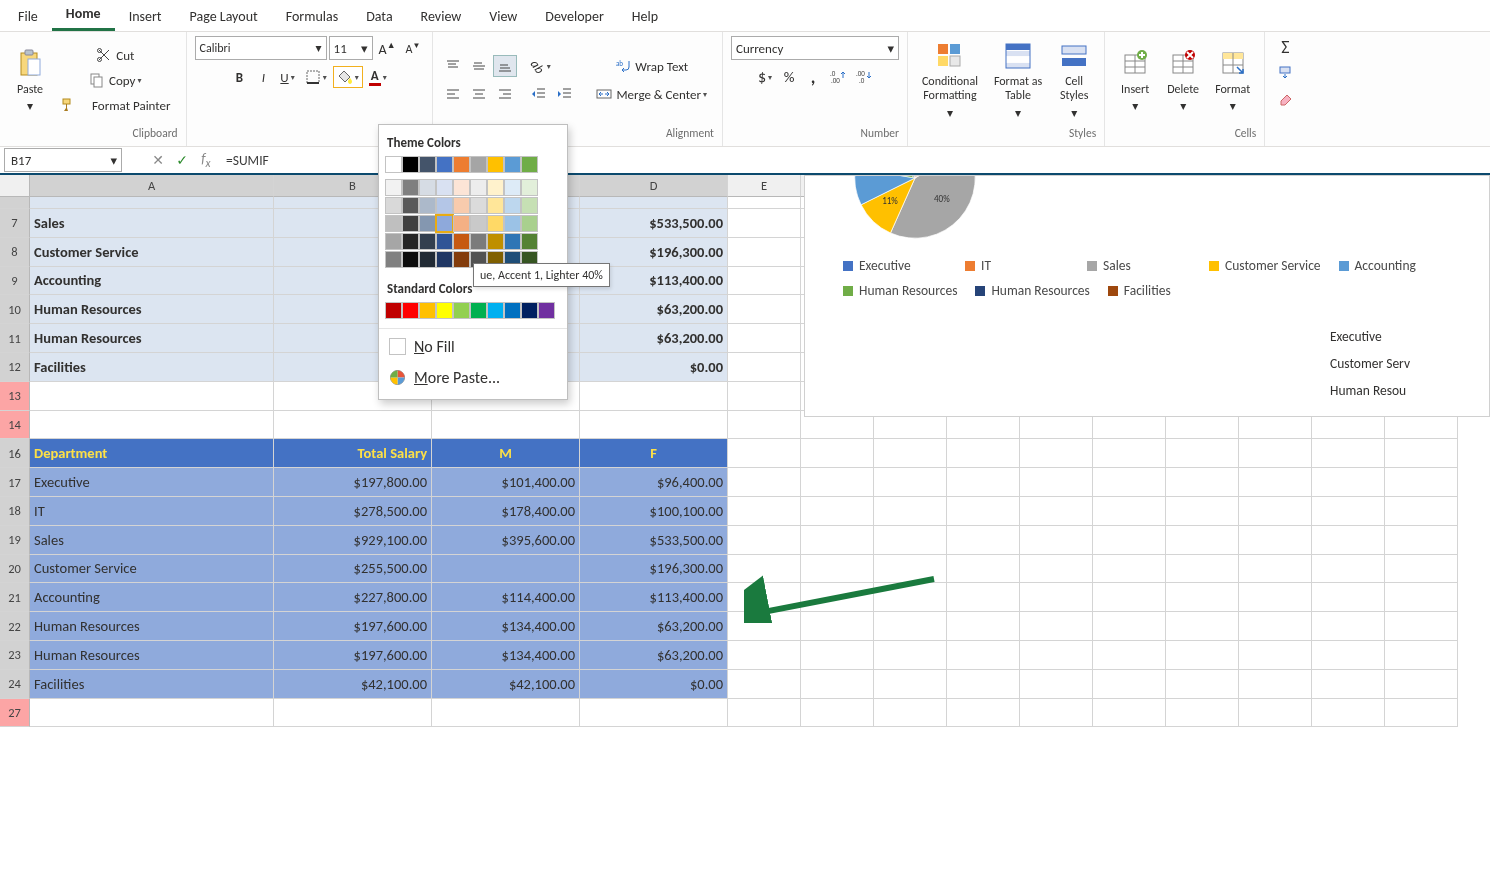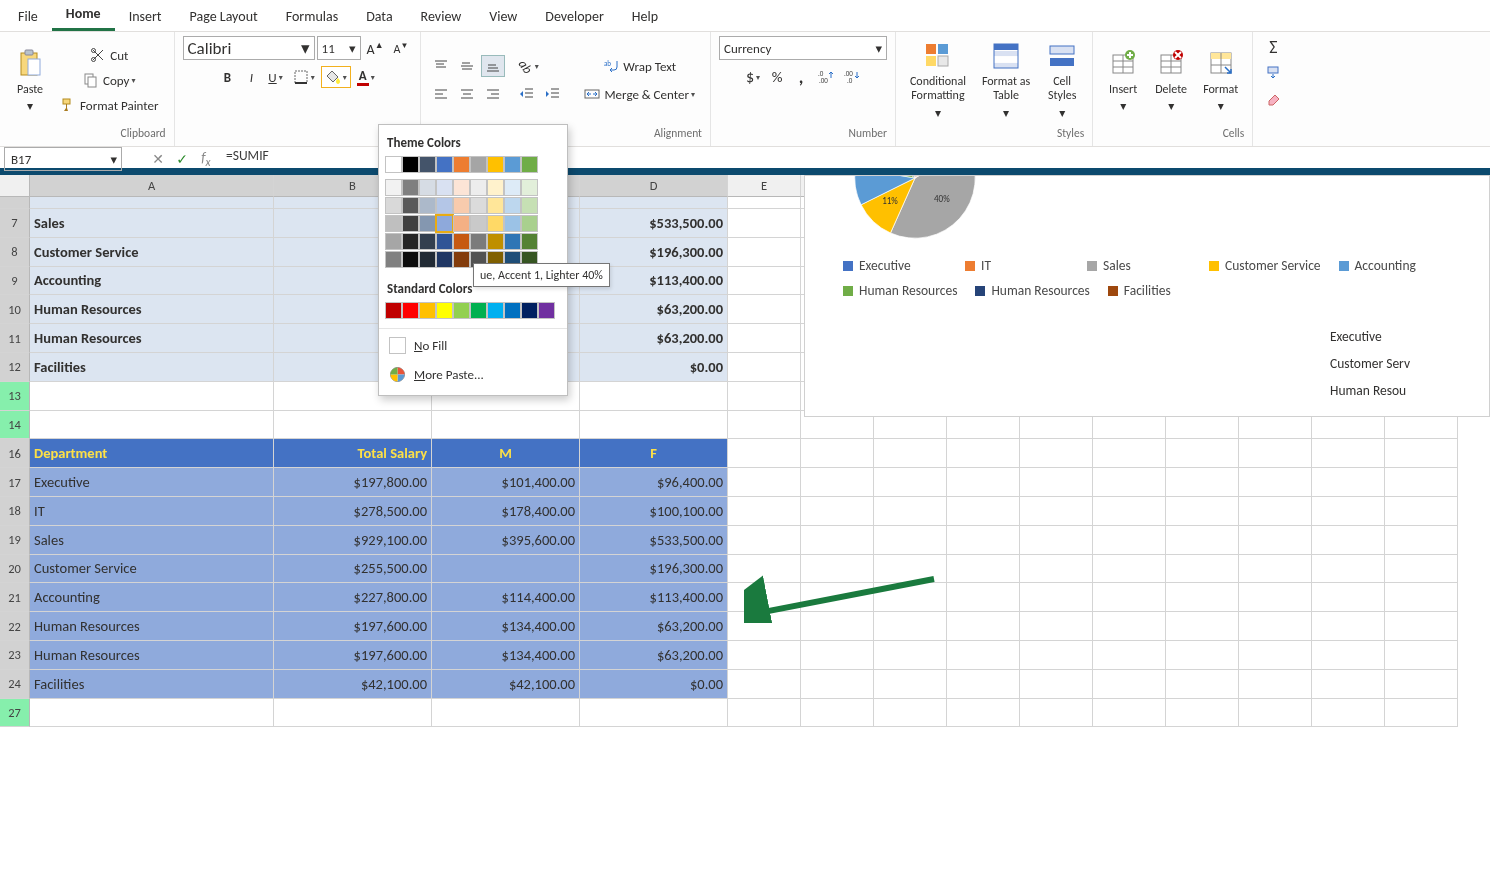--- a/index.html
+++ b/index.html
@@ -17,57 +17,57 @@
   .group-label { text-align: right; font-size: 11.5px; color: #6e6e6e; padding: 2px 0 4px; position: relative; }
 
   .vstack { display: flex; flex-direction: column; gap: 3px; }
   .hstack { display: flex; gap: 2px; align-items: center; }
   .rbtn { height: 22px; min-width: 22px; display: inline-flex; align-items: center; justify-content: center; padding: 0 3px; cursor: pointer; border: 1px solid transparent; }
   .rbtn .carat { font-size: 8px; margin-left: 2px; color: #505050; }
   .big-btn { display: flex; flex-direction: column; align-items: center; justify-content: center; gap: 3px; padding: 4px 6px; cursor: pointer; font-size: 12px; text-align: center; }
   .icon { width: 16px; height: 16px; display: inline-block; }
   .icon-lg { width: 32px; height: 32px; display: inline-block; }
   
-  .select-font { height: 24px; width: 132px; font-size: 17px; padding: 2px 4px; border: 1px solid #ababab; background: #fff; cursor: pointer; display: flex; justify-content: space-between; align-items: center; }
+  .select-font { height: 24px; width: 132px; font-size: 12px; padding: 2px 4px; border: 1px solid #ababab; background: #fff; cursor: pointer; display: flex; justify-content: space-between; align-items: center; }
   .select-size { height: 24px; width: 44px; font-size: 13px; padding: 2px 4px; border: 1px solid #ababab; background: #fff; cursor: pointer; display: flex; justify-content: space-between; align-items: center; }
   .select-numfmt { height: 24px; width: 168px; font-size: 13px; padding: 2px 4px; border: 1px solid #ababab; background: #fff; cursor: pointer; display: flex; justify-content: space-between; align-items: center; }
 
   
-  .formula-row { display: flex; align-items: flex-start; height: 28px; border-bottom: 7px solid #0c4a6e; }
+  .formula-row { display: flex; align-items: center; height: 28px; border-bottom: 2px solid #0c4a6e; }
   .name-box { width: 118px; height: 24px; border: 1px solid #ababab; display: flex; align-items: center; padding: 0 4px 0 6px; margin: 0 4px; font-size: 13px; justify-content: space-between; }
   .fb-btn { width: 24px; height: 24px; display: flex; align-items: center; justify-content: center; color: #888; font-size: 14px; cursor: pointer; }
   .fb-text { flex: 1; padding-left: 8px; font-size: 13.5px; color: #3a3a3a; }
   
   
   .grid-wrap { position: relative; }
   .col-headers { display: grid; grid-template-columns: 30px 244px 158px 148px 148px repeat(10, 73px); height: 22px; font-size: 12.5px; }
   .col-headers div { border-right: 1px solid #d4d4d4; border-bottom: 1px solid #b8b8b8; background: #f0f0f0; display: flex; align-items: center; justify-content: center; color: #444; }
   .col-headers div:first-child { border-right: 1px solid #b8b8b8; }
   .col-headers div.sel { background: #d2d2d2; }
   .row { display: grid; grid-template-columns: 30px 244px 158px 148px 148px repeat(10, 73px); height: 28.8px; }
-  .row .rh { border-right: 1px solid #b8b8b8; border-bottom: 1px solid #d4d4d4; background: #86efac; display: flex; align-items: center; justify-content: center; font-size: 12.5px; color: #444; }
+  .row .rh { border-right: 1px solid #b8b8b8; border-bottom: 1px solid #d4d4d4; background: #fca5a5; display: flex; align-items: center; justify-content: center; font-size: 12.5px; color: #444; }
   .row .rh.sel { background: #d2d2d2; }
   .row .cell { border-right: 1px solid #d4d4d4; border-bottom: 1px solid #d4d4d4; font-size: 14.5px; display: flex; align-items: center; padding: 0 4px; overflow: hidden; white-space: nowrap; }
   .row .cell.r { justify-content: flex-end; }
   .row .cell.c { justify-content: center; }
   .bg-top { background: #dce5f1; font-weight: 700; }
   .bg-hdr { background: #4472c4; color: #fde047; font-weight: 700; }
   .bg-sel { background: #8faadc; }
 
   
   .color-popup {
     position: absolute; left: 378px; top: 124px; width: 190px;
     background: #fff; border: 1px solid #bfbfbf; box-shadow: 2px 4px 8px rgba(0,0,0,.2);
     padding: 6px; z-index: 50; font-size: 12px;
   }
   .color-popup .sect-title { font-weight: 700; padding: 4px 2px 6px; font-size: 13px; }
   .swatch-row { display: flex; gap: 0px; margin-bottom: 1px; }
   .swatch { width: 17px; height: 17px; border: 1px solid #c3c3c3; cursor: pointer; }
   .swatch.hl { outline: 2px solid #e8ab13; outline-offset: -1px; }
-  .color-popup .menu-item { display: flex; align-items: center; gap: 8px; padding: 6px 4px; cursor: pointer; font-size: 13px; }
+  .color-popup .menu-item { display: flex; align-items: center; gap: 8px; padding: 6px 4px; cursor: pointer; font-size: 16px; }
   .color-popup .tooltip { position: absolute; left: 94px; top: 138px; background: #fff; border: 1px solid #767676; padding: 4px 6px; font-size: 12px; white-space: nowrap; box-shadow: 1px 2px 4px rgba(0,0,0,.12); }
   
   
   .chart-overlay { position: absolute; left: 804px; top: 0; width: 686px; height: 242px; background: #fff; border: 1px solid #d0d0d0; overflow: hidden; }
   .pie { width: 220px; height: 140px; margin: -68px auto 0; }
   .legend { display: flex; flex-wrap: wrap; gap: 8px 18px; padding: 6px 28px 6px 38px; font-size: 13.5px; color: #4a4a4a; }
   .legend .item { display: flex; align-items: center; gap: 6px; min-width: 104px; }
   .legend .dot { width: 10px; height: 10px; }
   .legend2 { position: absolute; right: 0; top: 124px; font-size: 13.5px; }
   .legend2 .item { display: flex; align-items: center; gap: 6px; padding: 5px 0; }
@@ -121,21 +121,21 @@
               <rect x="5" y="5" width="8" height="10" fill="#fff" stroke="#888"></rect>
             </svg>
           <span style="margin-left:4px">Copy</span>
           <span class="carat">▾</span>
         </div>
         <div class="rbtn" style="width:auto;padding-right:6px">
           <svg class="icon" viewBox="0 0 16 16">
               <rect x="3" y="2" width="7" height="5" fill="#f7d77c" stroke="#b48b1f"></rect>
               <path d="M6 7v4l-2 3h4l-1-3V7" fill="#a97b20"></path>
             </svg>
-          <span style="margin-left:4px">Format Painter</span>
+          <span style="margin-left:16px">Format Painter</span>
         </div>
       </div>
     </div>
     <div class="group-label">Clipboard</div>
   </div>
 
   <div class="group">
     <div class="group-body vstack" style="gap:6px">
       <div class="hstack">
         <div class="select-font">

